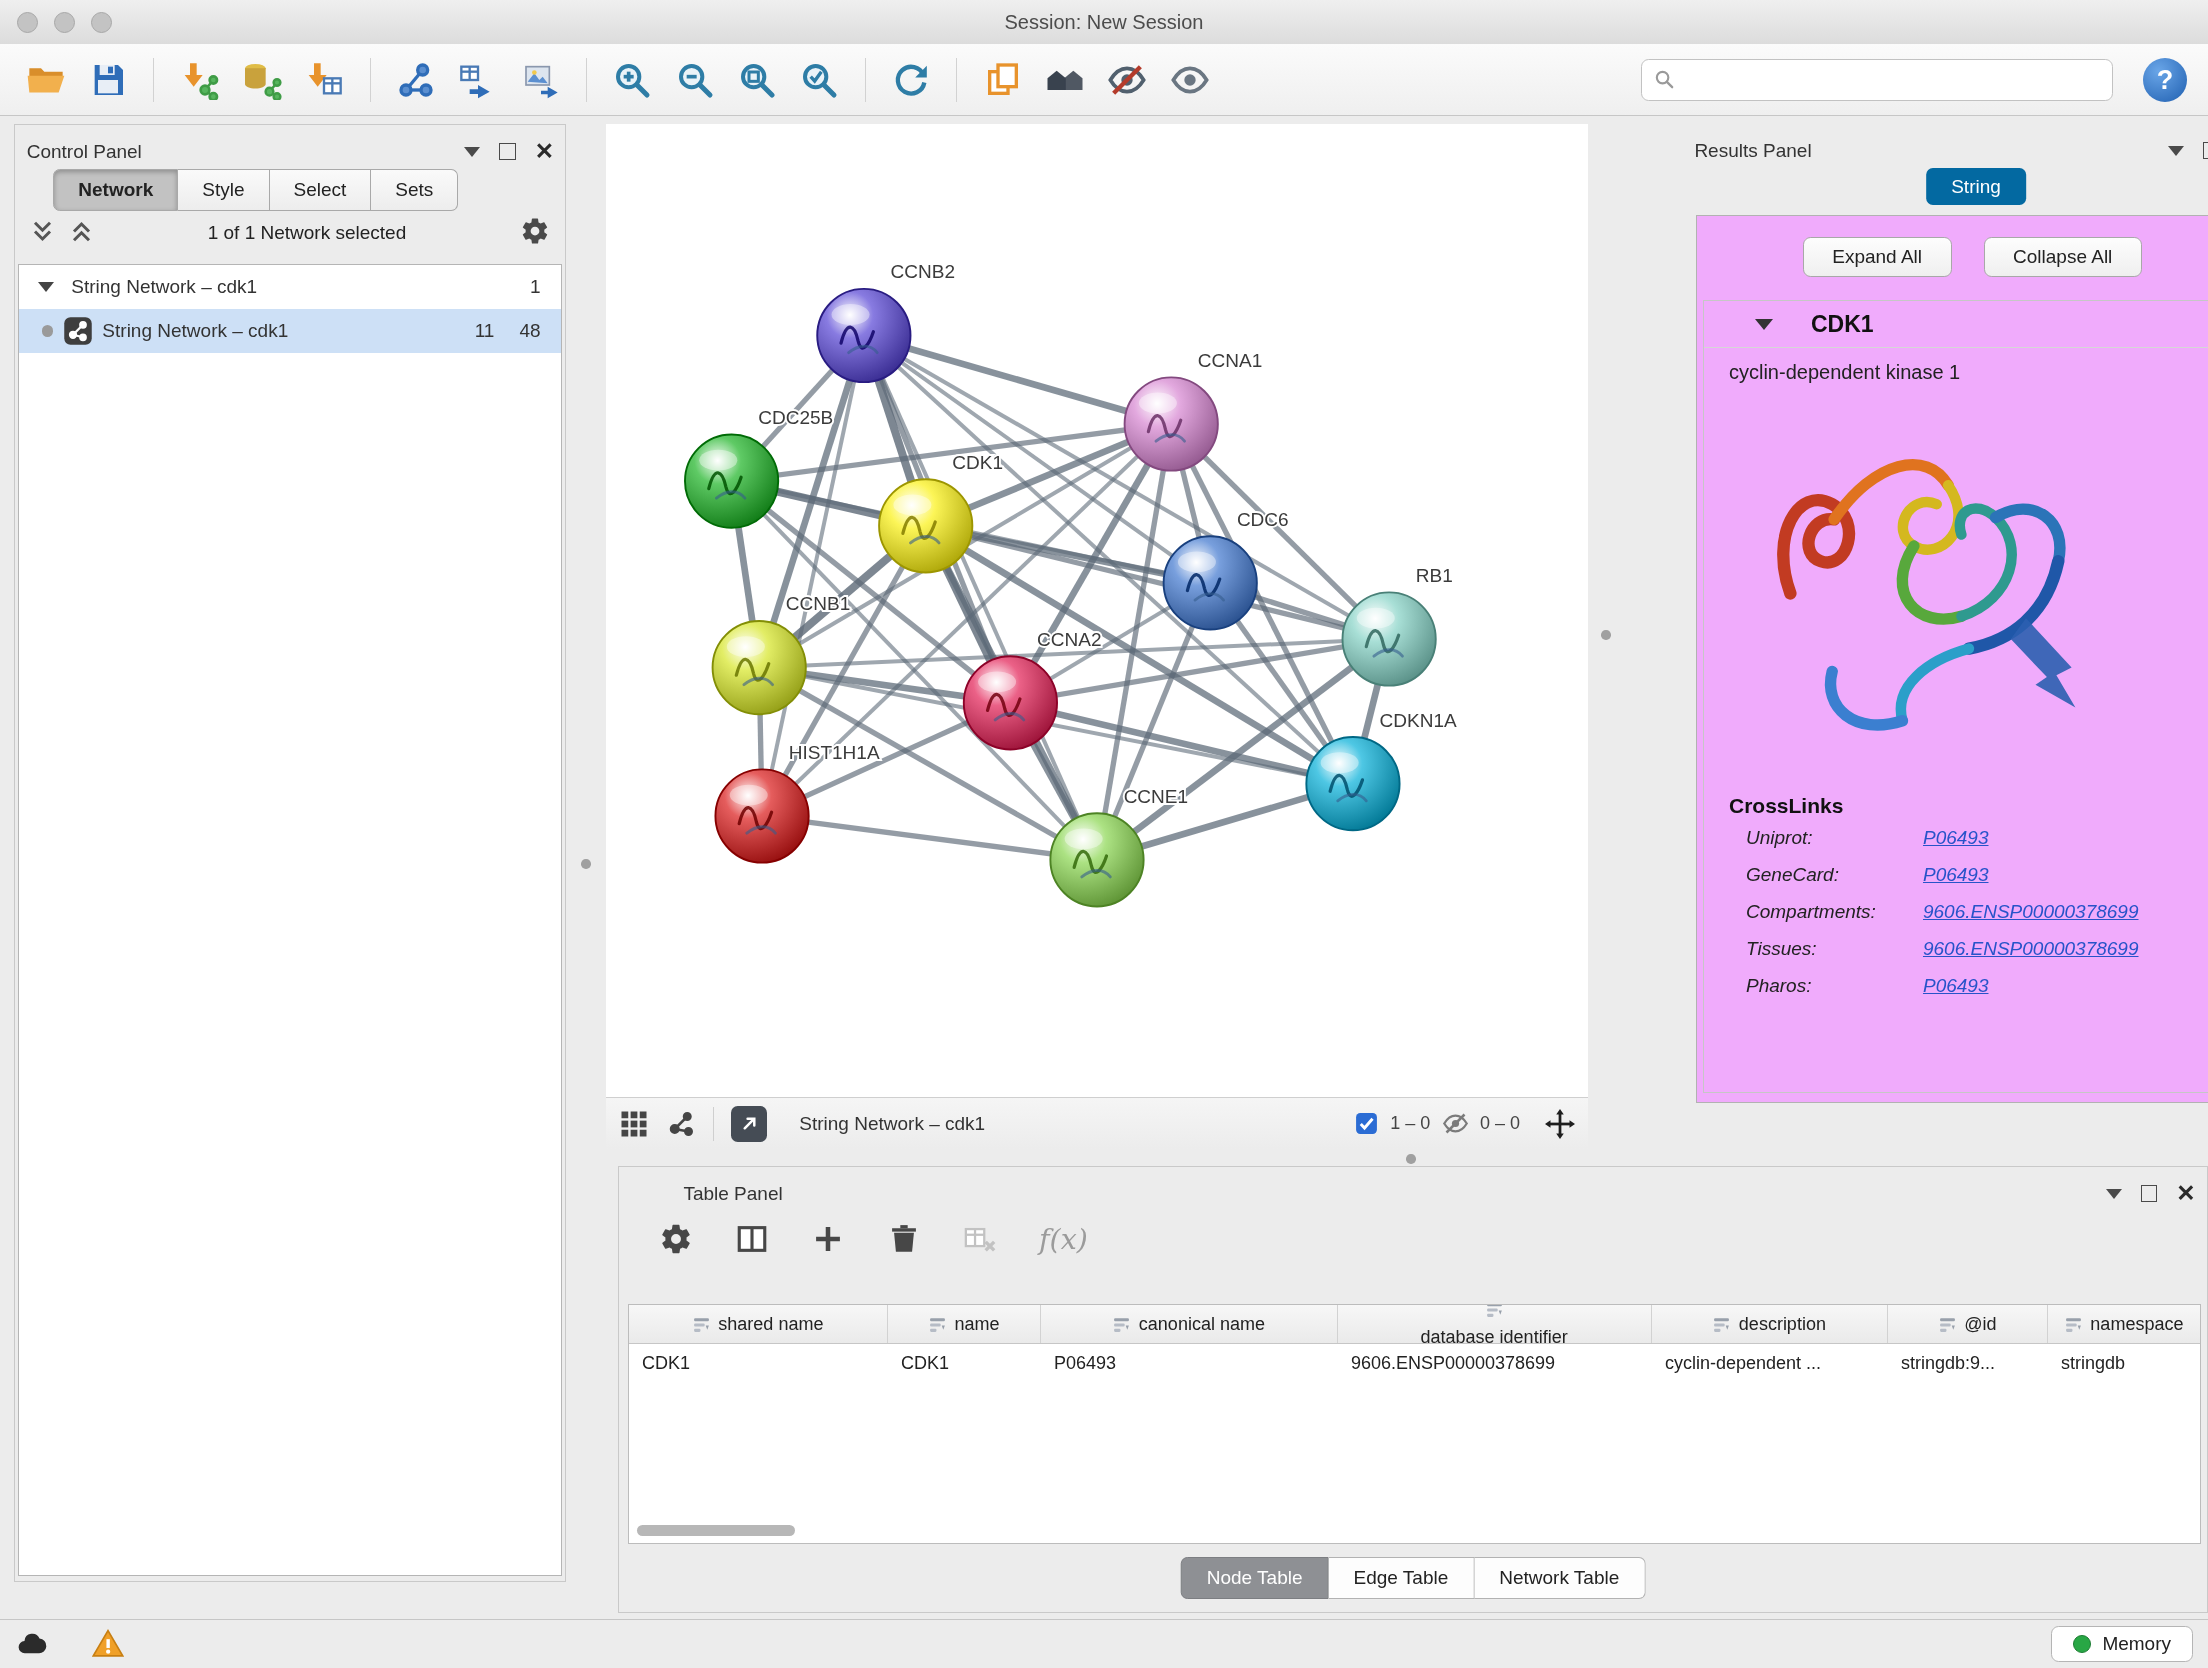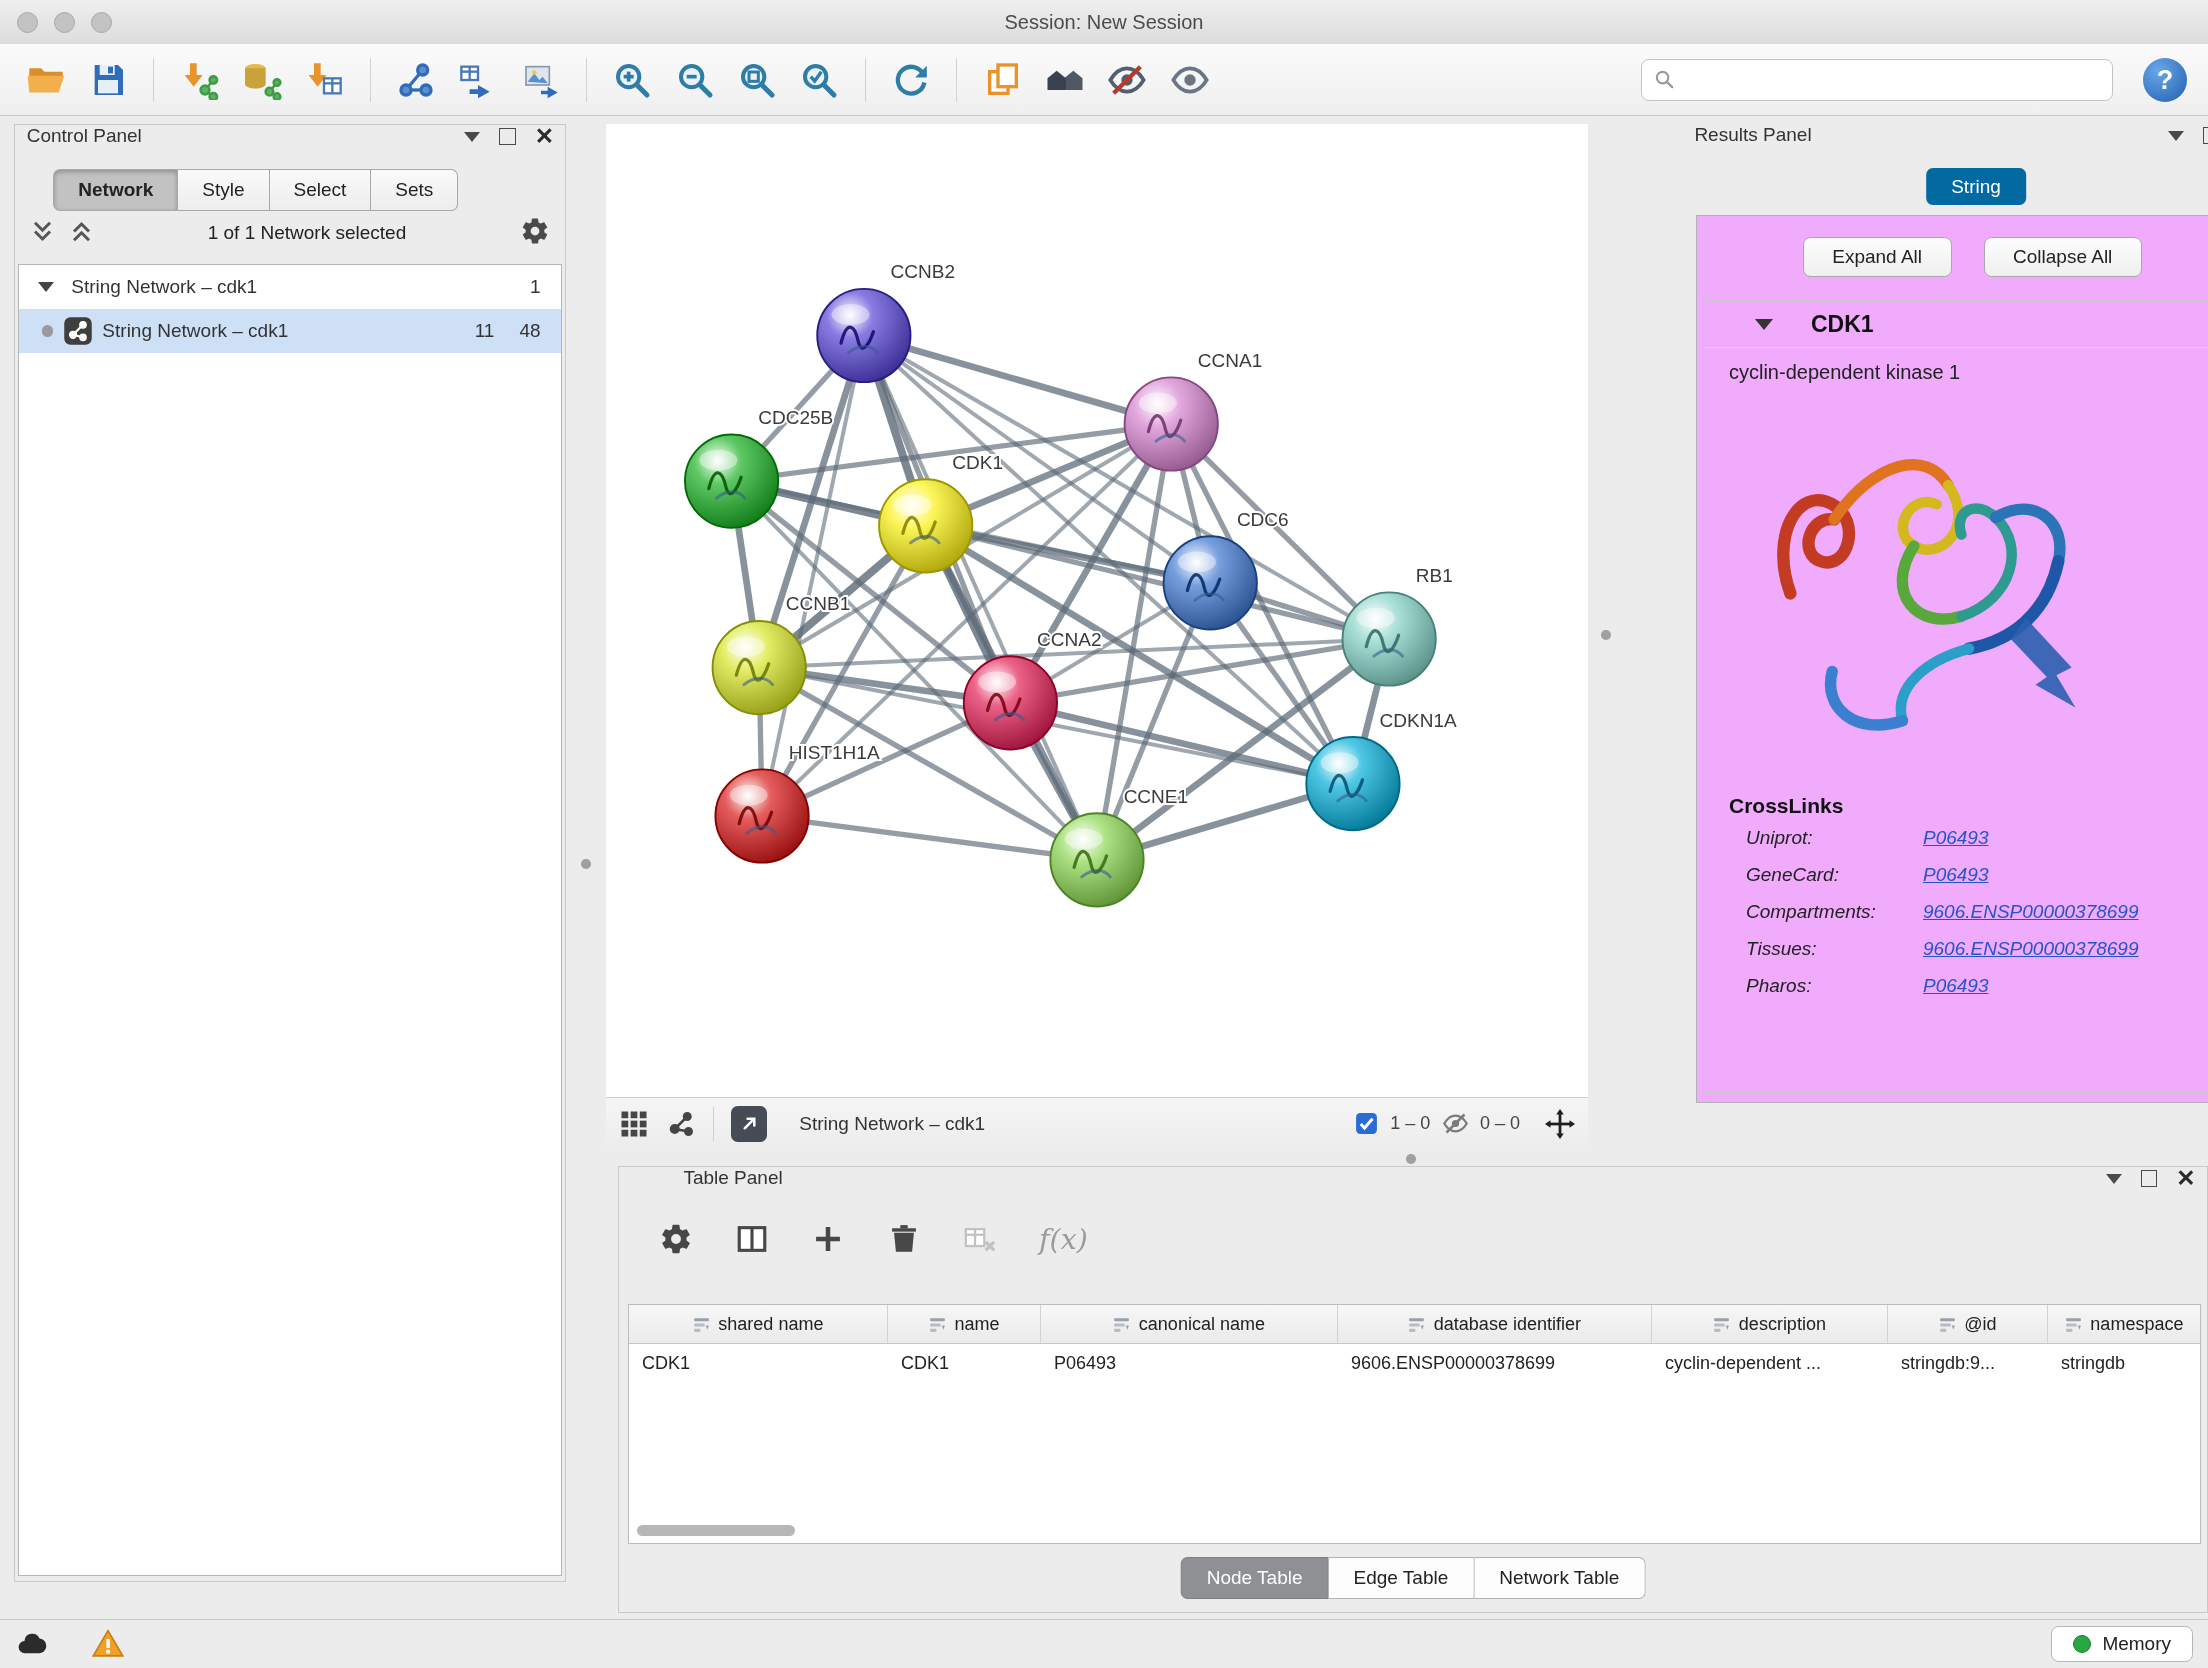--- a/index.html
+++ b/index.html
@@ -12,21 +12,21 @@
   
   .toolbar{position:absolute;left:0;top:44px;width:100%;height:72px;background:linear-gradient(#fbfbfb,#efefef);border-bottom:1px solid #c6c6c6;display:flex;align-items:center;padding:0 21px;box-sizing:border-box;gap:13.3px;}
   .tbtn{background:none;border:none;width:49px;height:53px;display:flex;align-items:center;justify-content:center;padding:0;cursor:pointer;}
   .tbtn svg{width:40px;height:40px;}
   .tsep{width:1px;height:44px;background:#d2d2d2;margin:0 7.6px;}
   .search{margin-left:auto;display:flex;align-items:center;width:472px;height:42px;background:#fff;border:1px solid #c2c2c2;border-radius:7.6px;padding:0 11.4px;box-sizing:border-box;gap:7.6px;}
   .search svg{width:23px;height:23px;flex:0 0 auto;}
   .search input{border:none;outline:none;flex:1;font-size:19px;font-family:"Liberation Sans",sans-serif;background:transparent;}
   .helpbtn{width:44px;height:44px;border-radius:50%;border:none;background:radial-gradient(circle at 35% 30%,#6aa6e8,#1f5fb0);color:#fff;font-size:27px;font-weight:bold;margin-left:17px;cursor:pointer;line-height:44px;text-align:center;padding:0;}
   
-  .phead{display:flex;align-items:flex-start;height:38px;padding:0 11.4px;}
+  .phead{display:flex;align-items:flex-end;height:38px;padding:0 11.4px;}
   .ptitle{font-size:19px;color:#333;}
   .phicons{margin-left:auto;display:flex;align-items:center;gap:19px;}
   .tri{width:0;height:0;border-left:8.6px solid transparent;border-right:8.6px solid transparent;border-top:10.5px solid #4a4a4a;}
   .winbox{width:14.3px;height:14.3px;border:1.9px solid #4a4a4a;}
   .closex{font-size:23px;font-weight:bold;color:#2b2b2b;line-height:1;}
   
   .cpanel{position:absolute;left:14.3px;top:124px;width:552px;height:1458px;background:#ececec;border:1px solid #c9c9c9;box-sizing:border-box;}
   .tabs{display:flex;margin:5.7px 0 0 38px;}
   .tab{height:40px;line-height:40px;padding:0 24px;border:1px solid #a9a9a9;border-left:none;background:linear-gradient(#fafafa,#ededed);font-size:19px;color:#222;cursor:pointer;}
   .tab:first-child{border-left:1px solid #a9a9a9;border-radius:6.7px 0 0 6.7px;font-weight:bold;}
@@ -705,21 +705,21 @@
           </div>
           <div class="th" style="width: 297px;">
             <svg class="colicon" viewBox="0 0 18 18">
               <rect x="2" y="3" width="14" height="3" rx="1" fill="#98a0ab"></rect>
               <rect x="2" y="8" width="10" height="3" rx="1" fill="#b6bcc6"></rect>
               <rect x="2" y="13" width="6" height="3" rx="1" fill="#b6bcc6"></rect>
               <path d="M13 10h3l-1.5 4z" fill="#98a0ab"></path>
             </svg>
             <span>canonical name</span>
           </div>
-          <div class="th" style="width: 314px;">
+          <div class="th" style="width: 314px; flex-direction: column;">
             <svg class="colicon" viewBox="0 0 18 18">
               <rect x="2" y="3" width="14" height="3" rx="1" fill="#98a0ab"></rect>
               <rect x="2" y="8" width="10" height="3" rx="1" fill="#b6bcc6"></rect>
               <rect x="2" y="13" width="6" height="3" rx="1" fill="#b6bcc6"></rect>
               <path d="M13 10h3l-1.5 4z" fill="#98a0ab"></path>
             </svg>
             <span>database identifier</span>
           </div>
           <div class="th" style="width: 236px;">
             <svg class="colicon" viewBox="0 0 18 18">

